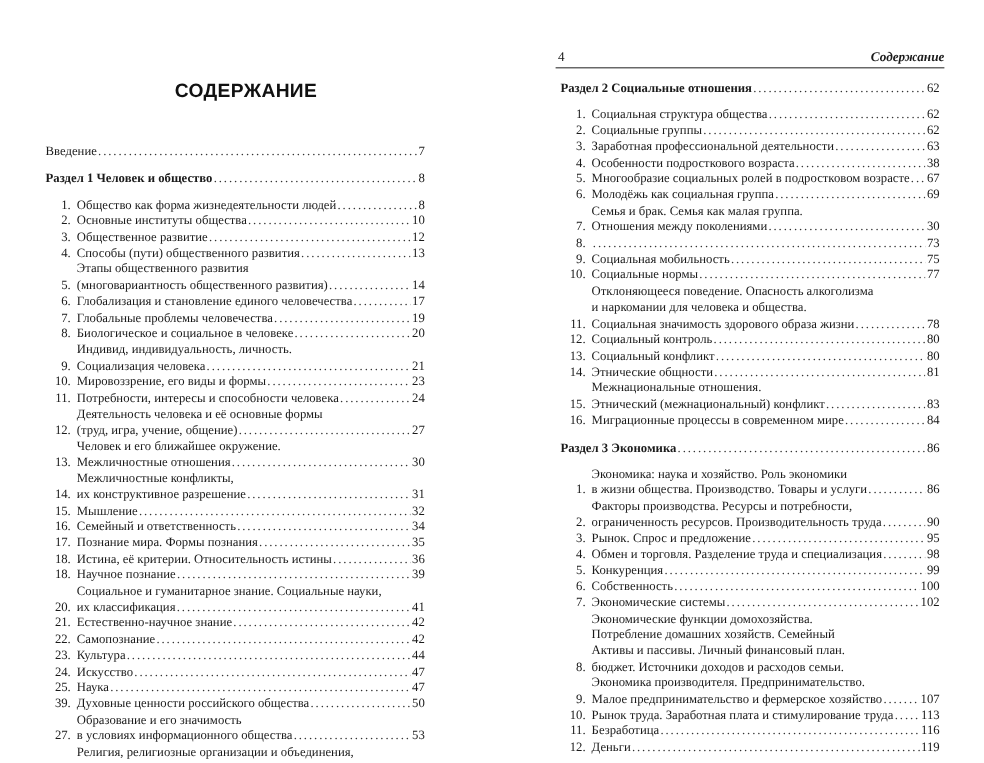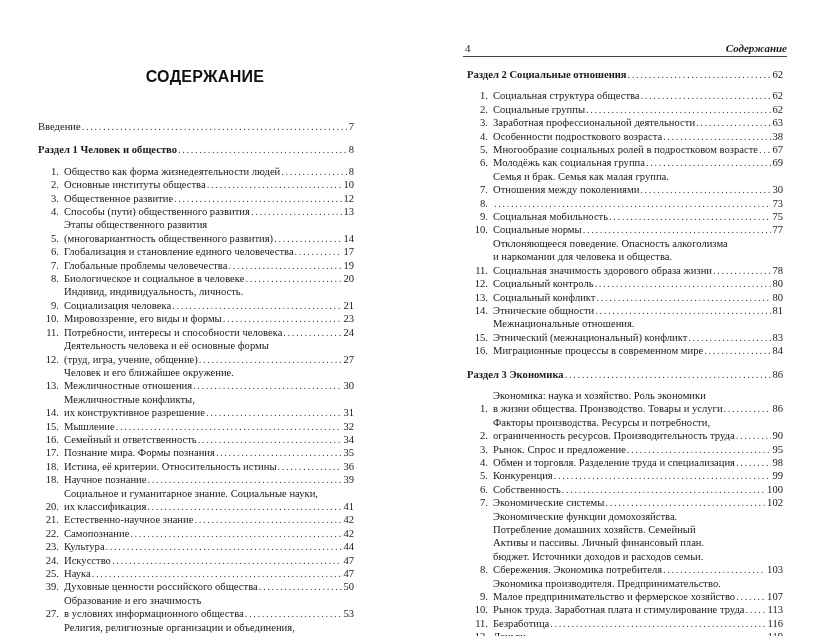--- a/index.html
+++ b/index.html
@@ -626,25 +626,20 @@
             </span>
           </span>
         </div>
         <div class="entry">
           <span class="num">8.</span>
           <span class="body">
             <span class="line">Экономические функции домохозяйства.</span>
             <span class="line">Потребление домашних хозяйств. Семейный</span>
             <span class="line">Активы и пассивы. Личный финансовый план.</span>
             <span class="line">бюджет. Источники доходов и расходов семьи.</span>
-            <span class="last">
-              <span class="t">Сбережения. Экономика потребителя</span>
-              <span class="dots"></span>
-              <span class="pg">103</span>
-            </span>
           </span>
         </div>
         <div class="entry">
           <span class="num">9.</span>
           <span class="body">
             <span class="line">Экономика производителя. Предпринимательство.</span>
             <span class="last">
               <span class="t">Малое предпринимательство и фермерское хозяйство</span>
               <span class="dots"></span>
               <span class="pg">107</span>

